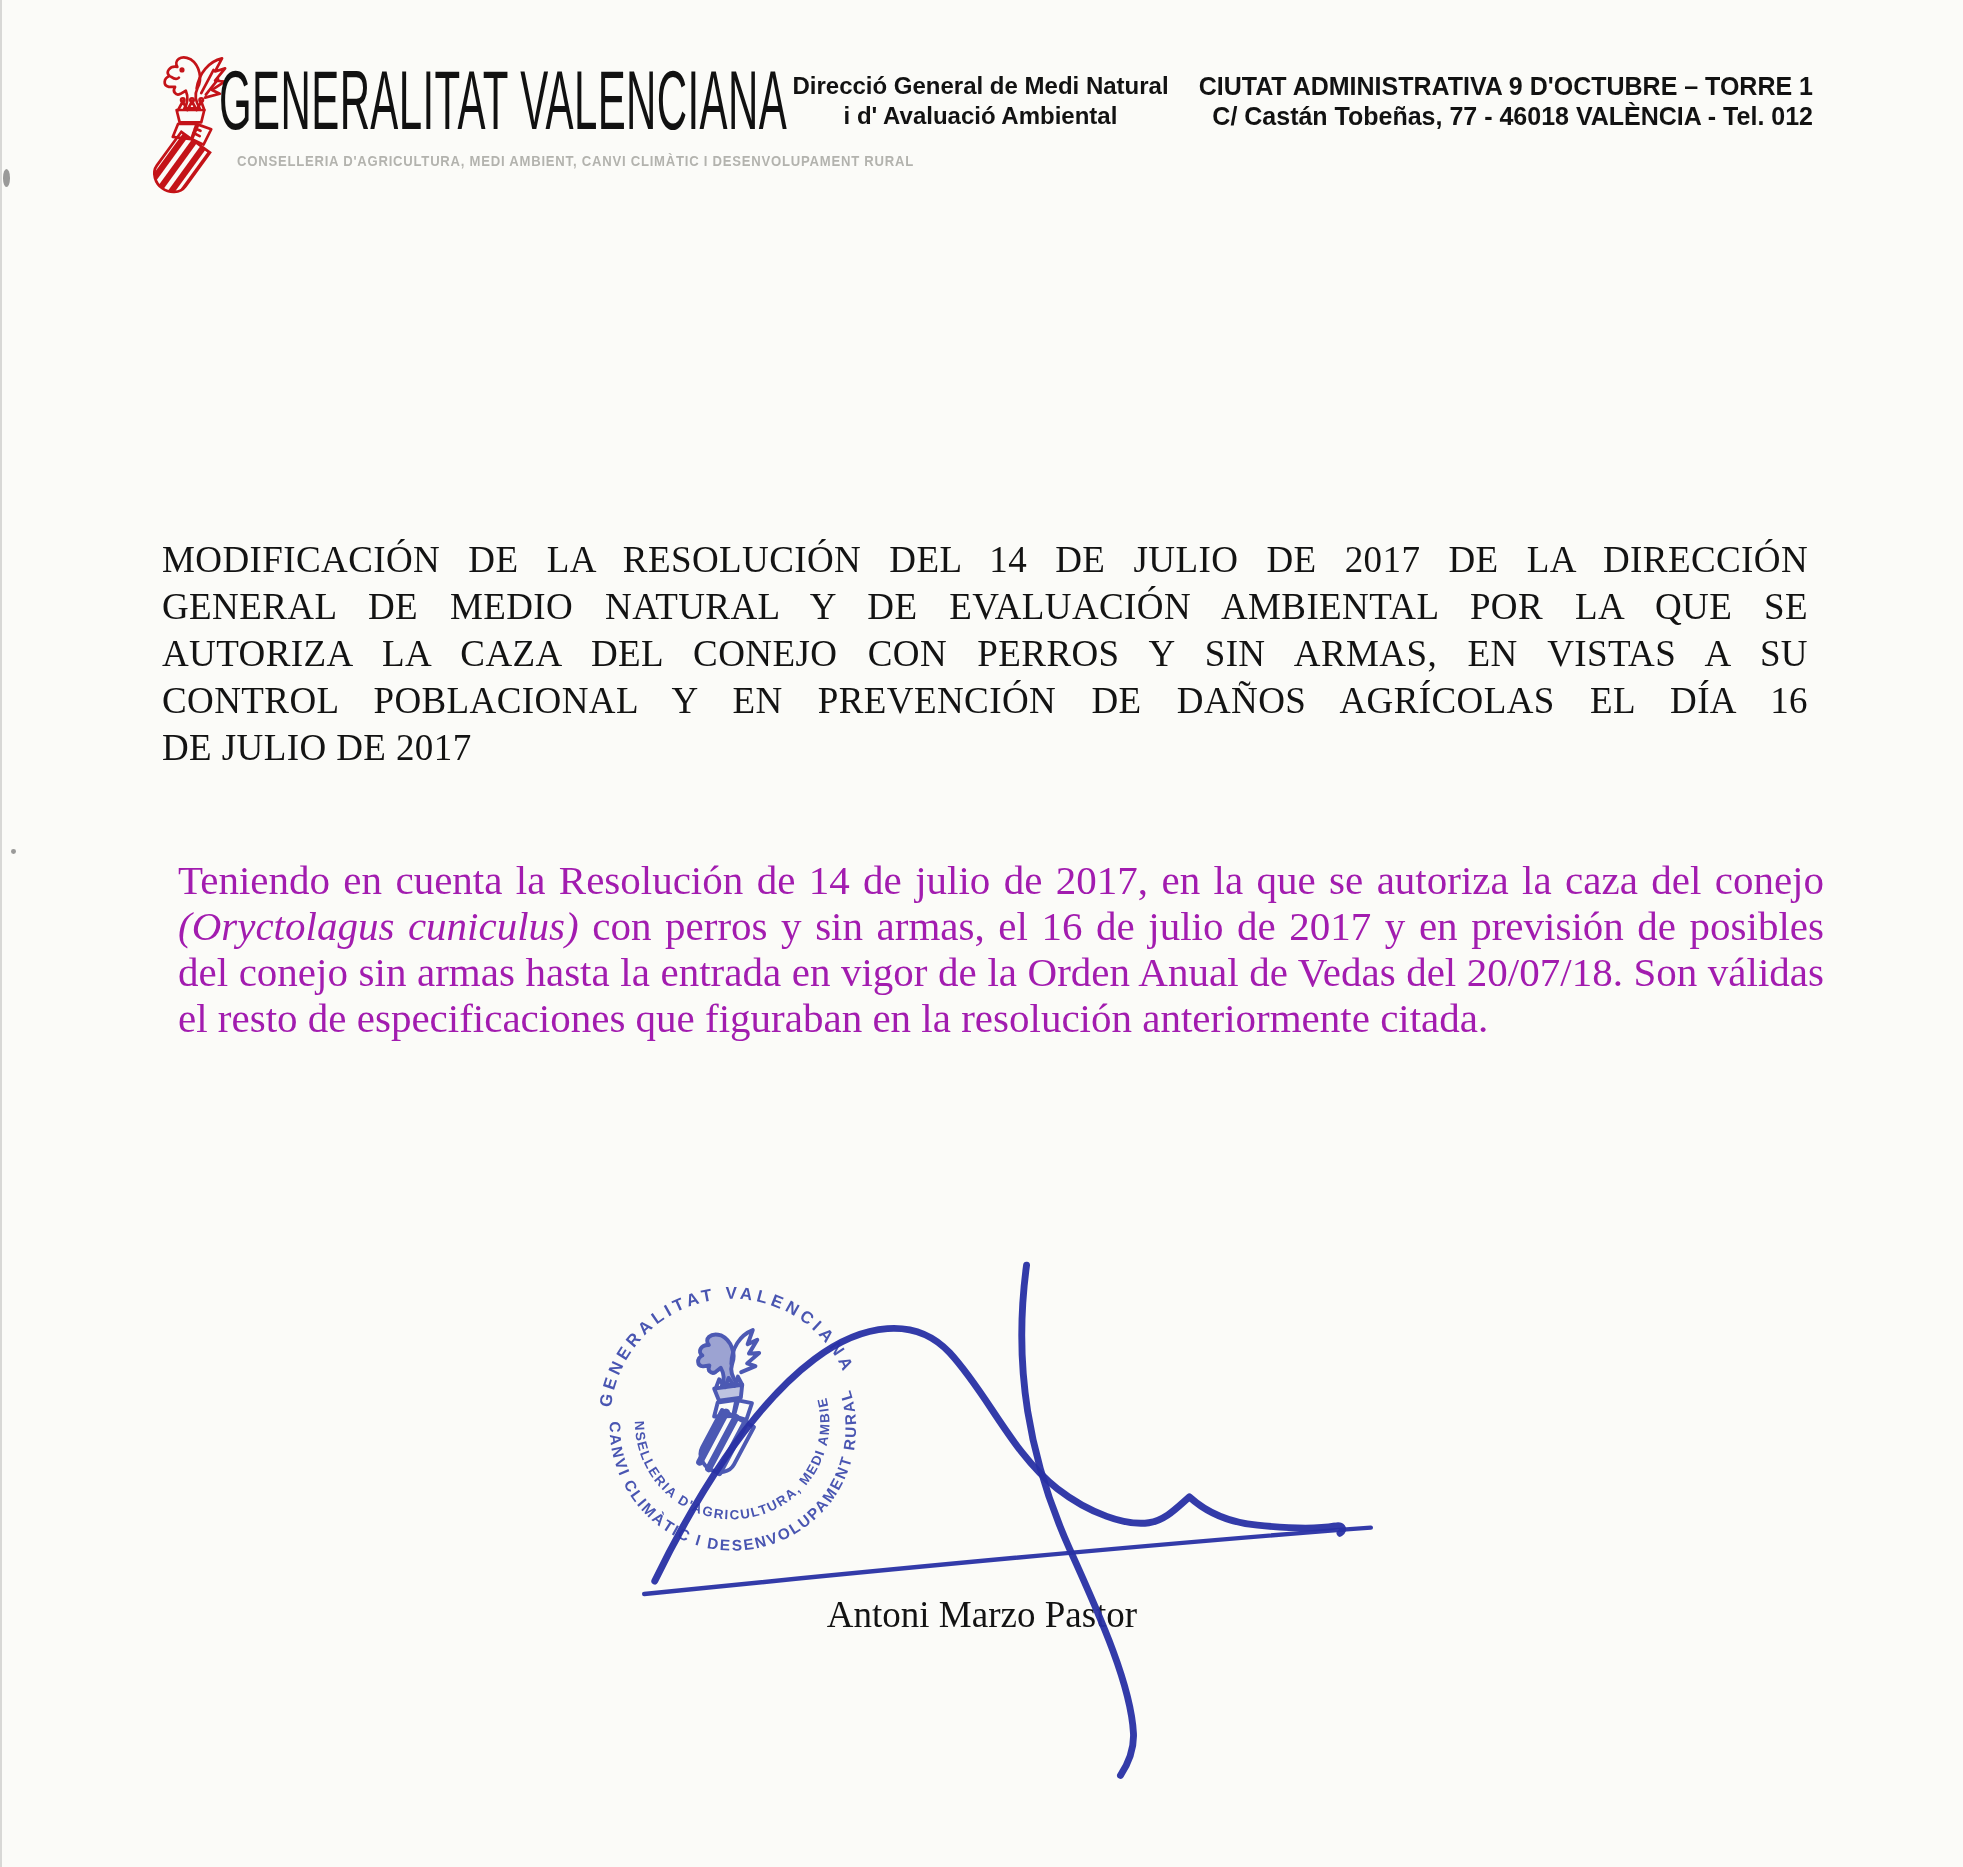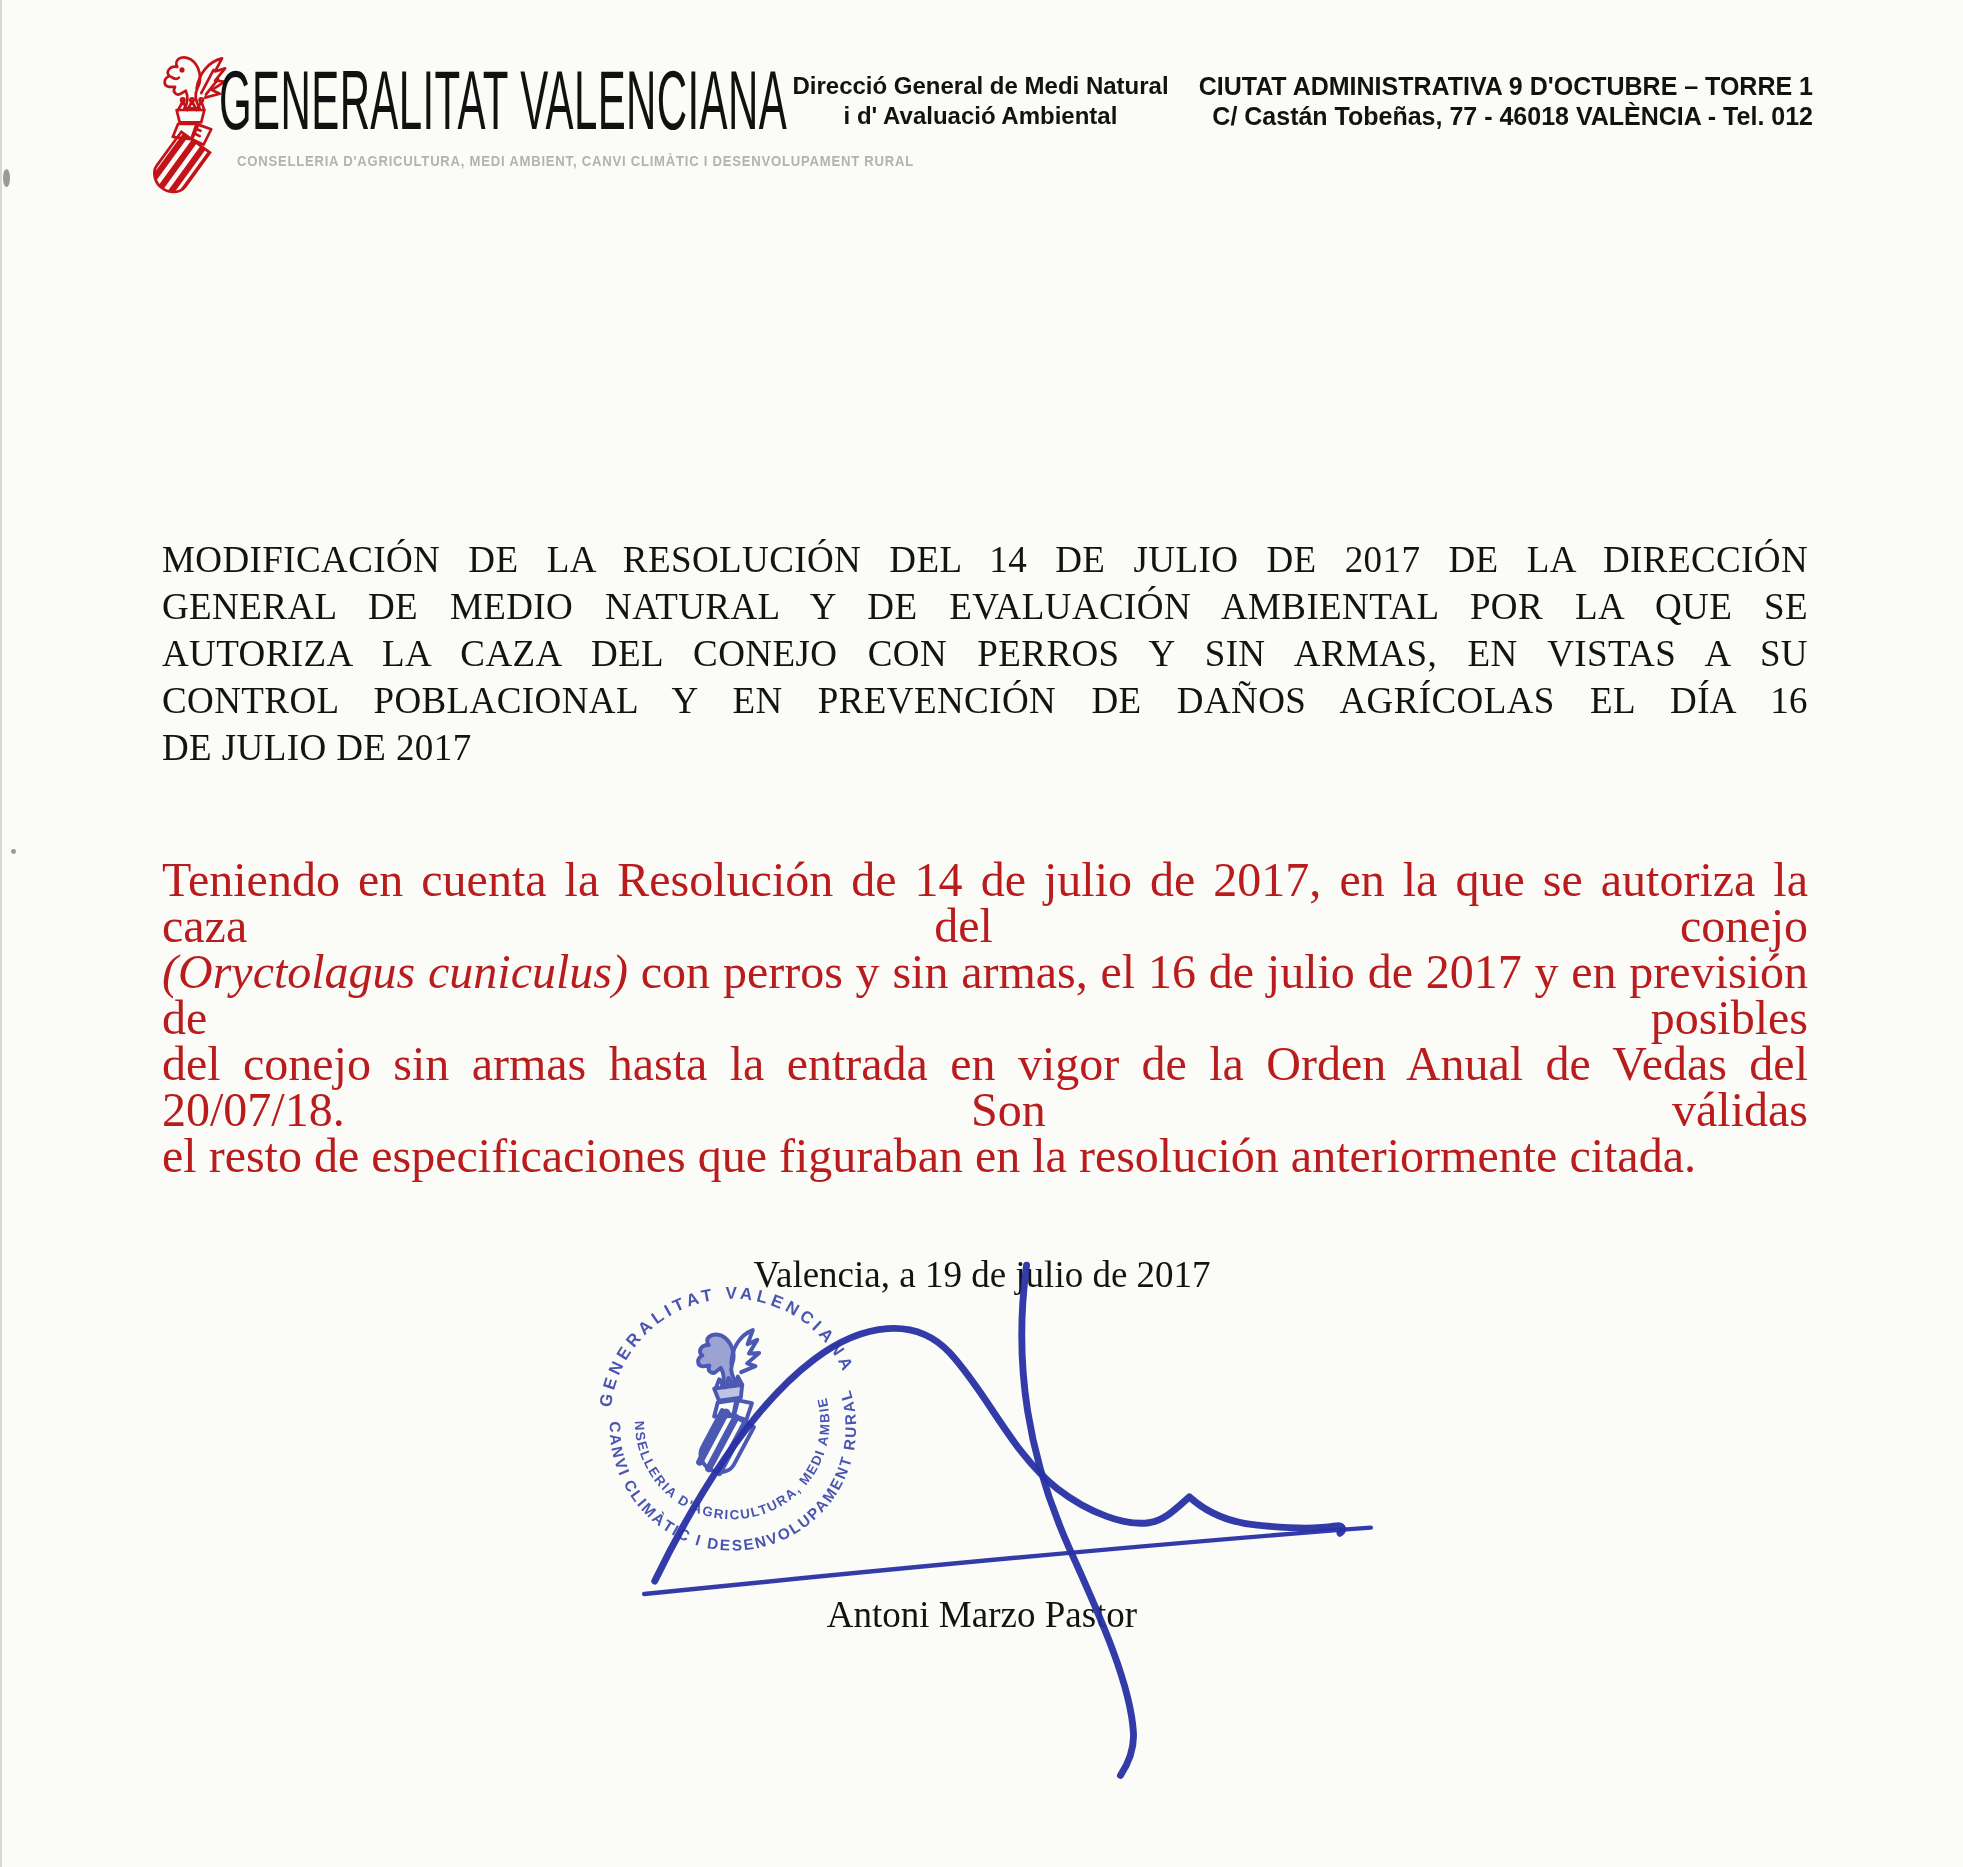--- a/index.html
+++ b/index.html
@@ -32,22 +32,22 @@
   }
 
   
   .doc-title{
     position:absolute;left:162px;top:536px;width:1646px;
     font-weight:400;font-size:37px;line-height:47px;letter-spacing:0.4px;color:#131313;
   }
   .doc-title .jline{text-align:justify;text-align-last:justify;}
   .doc-title .lline{text-align:left;}
   .doc-body{
-    position:absolute;left:162px;top:857px;width:1646px;
-    font-size:48px;line-height:46px;color:#b91c1c;
+    position:absolute;left:178px;top:857px;width:1646px;
+    font-size:41px;line-height:46px;color:#a21caf;
   }
   .doc-body .jline{text-align:justify;text-align-last:justify;}
   .doc-body .lline{text-align:left;}
   .italic{font-style:italic;}
 
   .date-line{
     position:absolute;left:0;top:1253px;width:1964px;text-align:center;
     font-size:37px;color:#131313;
   }
   .signer-name{
@@ -130,21 +130,20 @@
     <div class="lline">DE JULIO DE 2017</div>
   </div>
 
   <div class="doc-body">
     <div class="jline">Teniendo en cuenta la Resolución de 14 de julio de 2017, en la que se autoriza la caza del conejo</div>
     <div class="jline"><span class="italic">(Oryctolagus cuniculus)</span><span> con perros y sin armas, el 16 de julio de 2017 y en previsión de posibles</span></div>
     <div class="jline">del conejo sin armas hasta la entrada en vigor de la Orden Anual de Vedas del 20/07/18. Son válidas</div>
     <div class="lline">el resto de especificaciones que figuraban en la resolución anteriormente citada.</div>
   </div>
 
-  <div class="date-line">Valencia, a 19 de julio de 2017</div>
   <div class="signer-name">Antoni Marzo Pastor</div>
 
   <svg class="ink" viewBox="0 0 2424 2305">
 
     <g transform="translate(903,1752) rotate(-8)">
       <defs>
         <path id="arcTop" d="M -146,36 A 150,150 0 1 1 146,36"></path>
         <path id="arcBotInner" d="M -118,-18 A 120,120 0 1 0 118,-18"></path>
         <path id="arcBotOuter" d="M -150,-14 A 152,152 0 1 0 150,-14"></path>
         <clipPath id="stampShieldClip">

